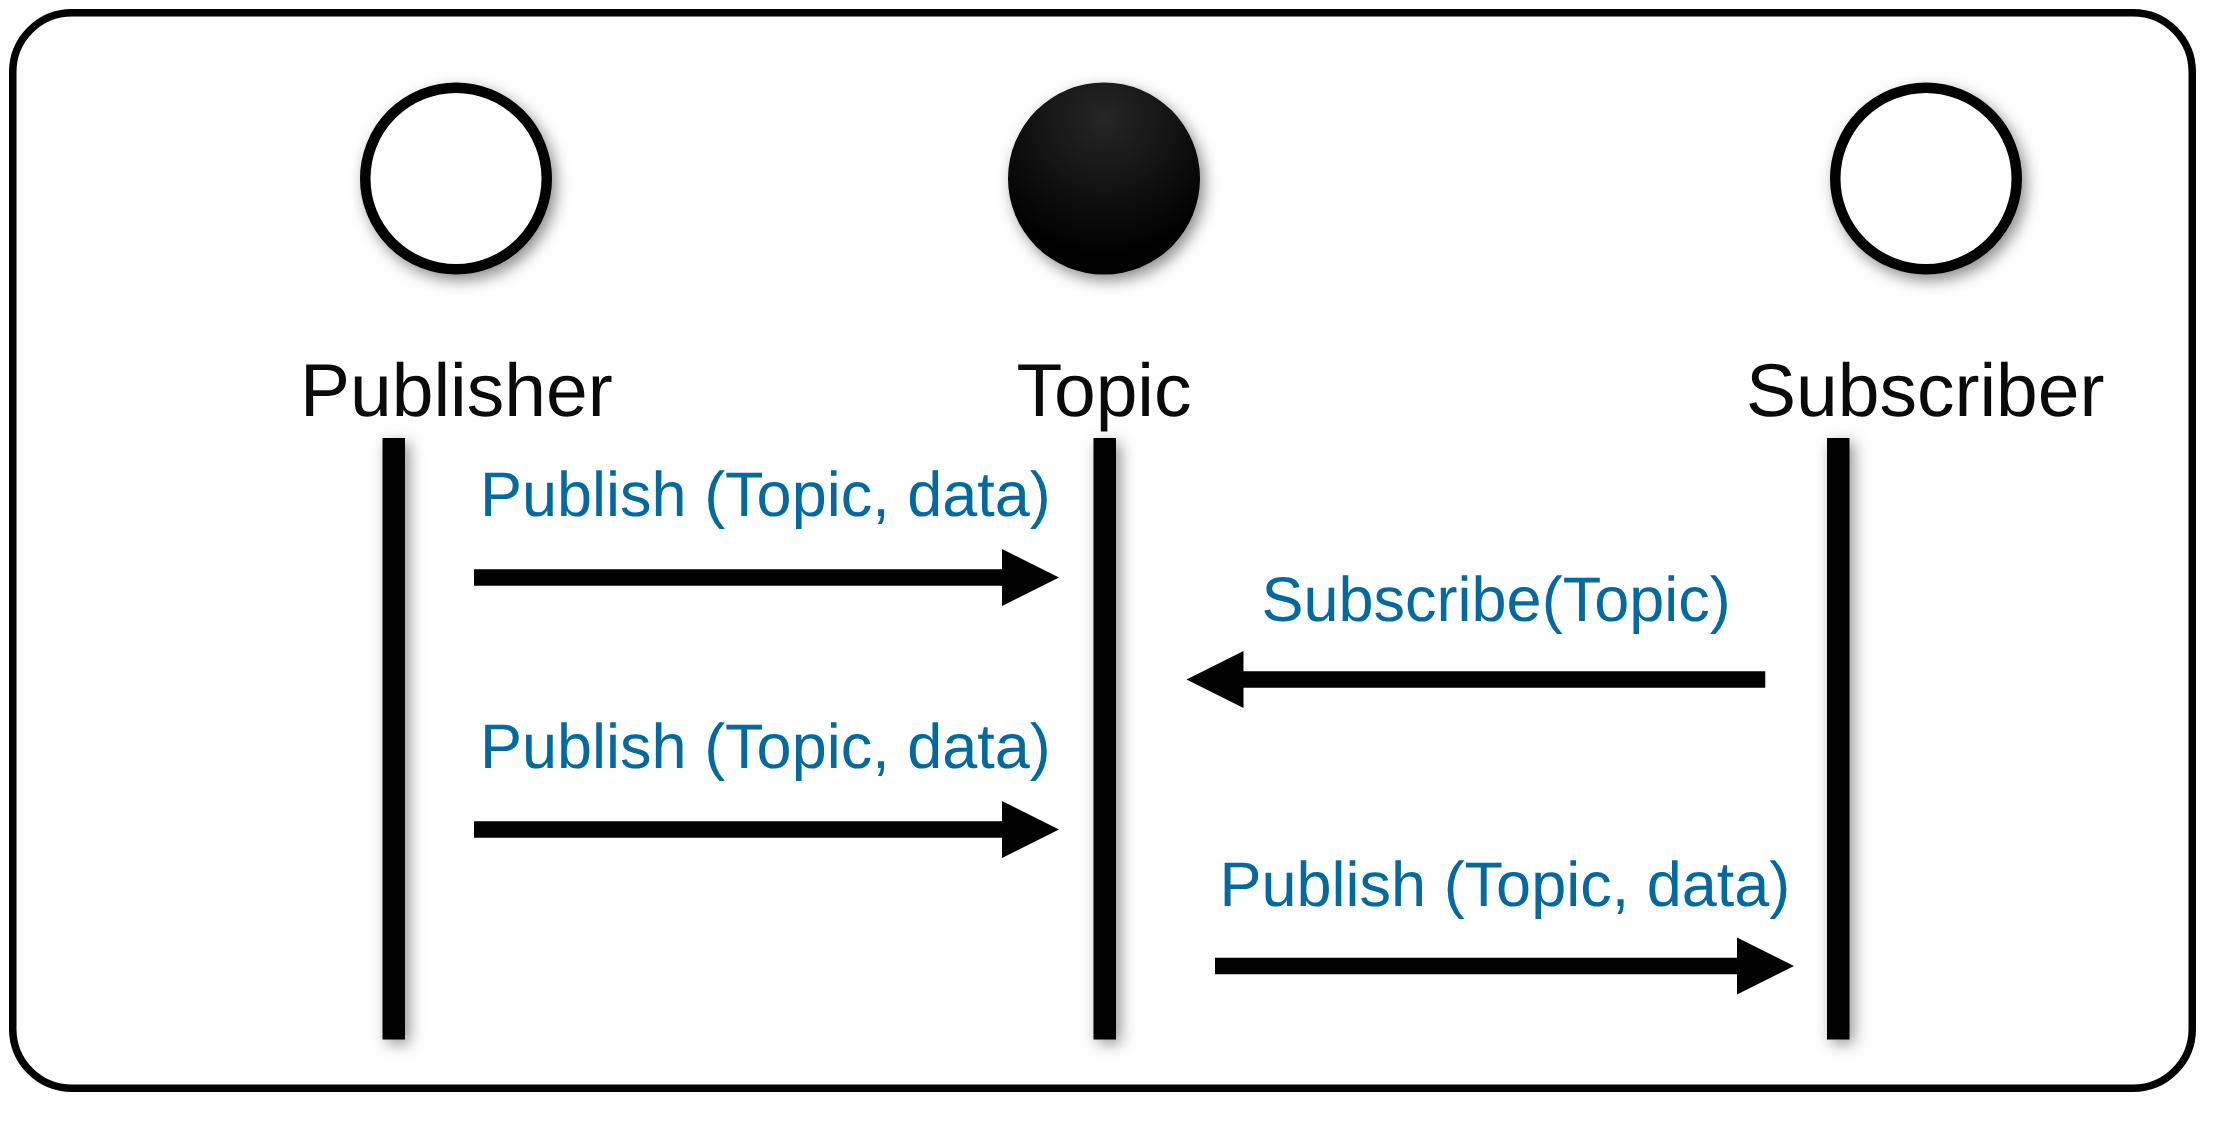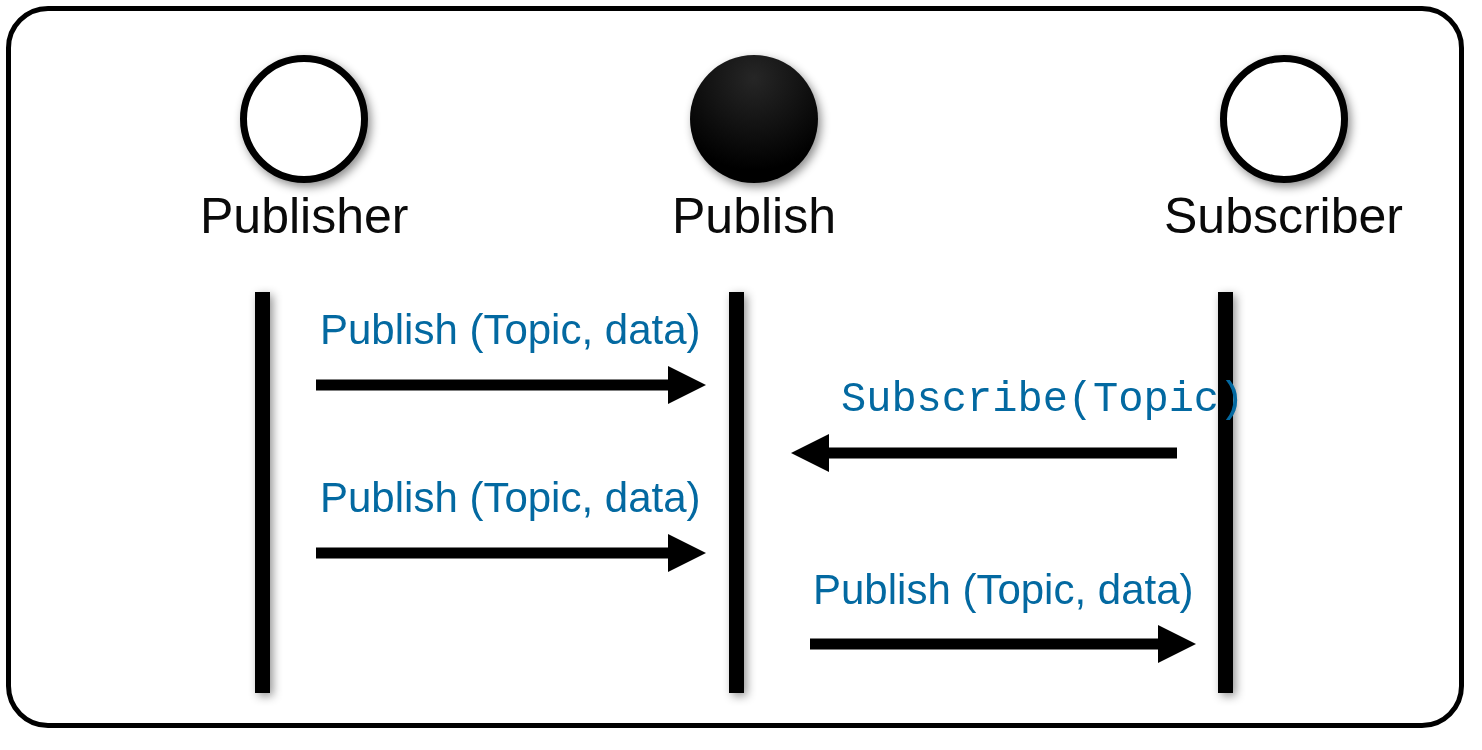--- a/index.html
+++ b/index.html
@@ -33,20 +33,21 @@
     border-radius: 42px;
     background: #ffffff;
   }
 
   
   .actor {
     position: absolute;
     display: flex;
     flex-direction: column;
     align-items: center;
+    gap: 44px;
   }
   .actor-circle {
     width: 128px;
     height: 128px;
     border-radius: 50%;
     box-sizing: border-box;
     filter: drop-shadow(3px 4px 5px rgba(0,0,0,0.45));
   }
   .actor-circle.hollow {
     background: #ffffff;
@@ -96,42 +97,42 @@
 
   <div class="frame"></div>
 
   <div class="actor" style="left:200px; top:55px;">
     <div class="actor-circle hollow"></div>
     <div class="actor-label">Publisher</div>
   </div>
 
   <div class="actor" style="left:672px; top:55px;">
     <div class="actor-circle filled"></div>
-    <div class="actor-label">Publish</div>
+    <div class="actor-label">Topic</div>
   </div>
 
   <div class="actor" style="left:1164px; top:55px;align-items:center;">
     <div class="actor-circle hollow"></div>
     <div class="actor-label">Subscriber</div>
   </div>
 
   <div class="lifeline" style="left:255px; top:292px; height:401px;"></div>
   <div class="lifeline" style="left:729px; top:292px; height:401px;"></div>
   <div class="lifeline" style="left:1218px; top:292px; height:401px;"></div>
 
   <div class="message">
     <div class="message-label" style="left:320px; top:309px;">Publish (Topic, data)</div>
     <svg class="message-arrow" style="left:316px; top:365px;" width="392" height="40" viewBox="0 0 392 40">
       <rect x="0" y="14.5" width="356" height="11" fill="#000000"></rect>
       <polygon points="352,1 390,20 352,39" fill="#000000"></polygon>
     </svg>
   </div>
 
   <div class="message">
-    <div class="message-label" style="left:841px; top:379px;font-family:Liberation Mono, monospace;">Subscribe(Topic)</div>
+    <div class="message-label" style="left:841px; top:379px;">Subscribe(Topic)</div>
     <svg class="message-arrow" style="left:791px; top:433px;" width="386" height="40" viewBox="0 0 386 40">
       <rect x="34" y="14.5" width="352" height="11" fill="#000000"></rect>
       <polygon points="38,1 0,20 38,39" fill="#000000"></polygon>
     </svg>
   </div>
 
   <div class="message">
     <div class="message-label" style="left:320px; top:477px;">Publish (Topic, data)</div>
     <svg class="message-arrow" style="left:316px; top:533px;" width="392" height="40" viewBox="0 0 392 40">
       <rect x="0" y="14.5" width="356" height="11" fill="#000000"></rect>

